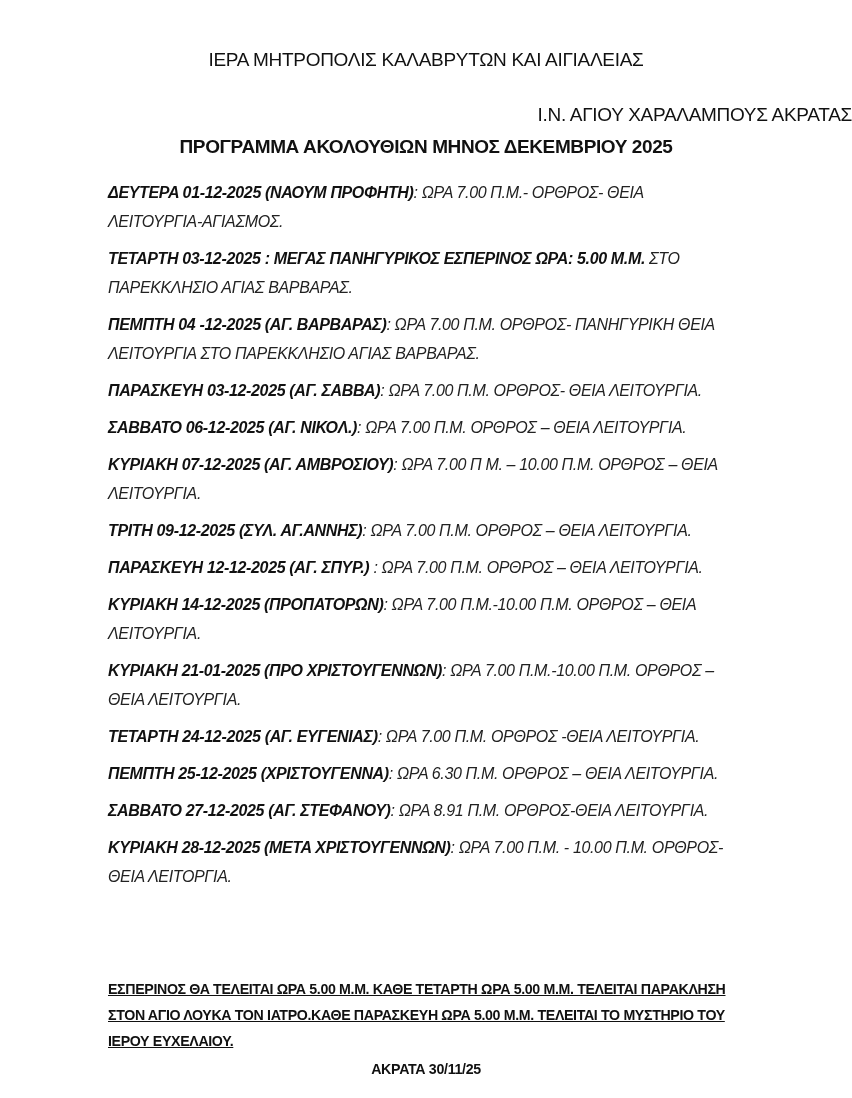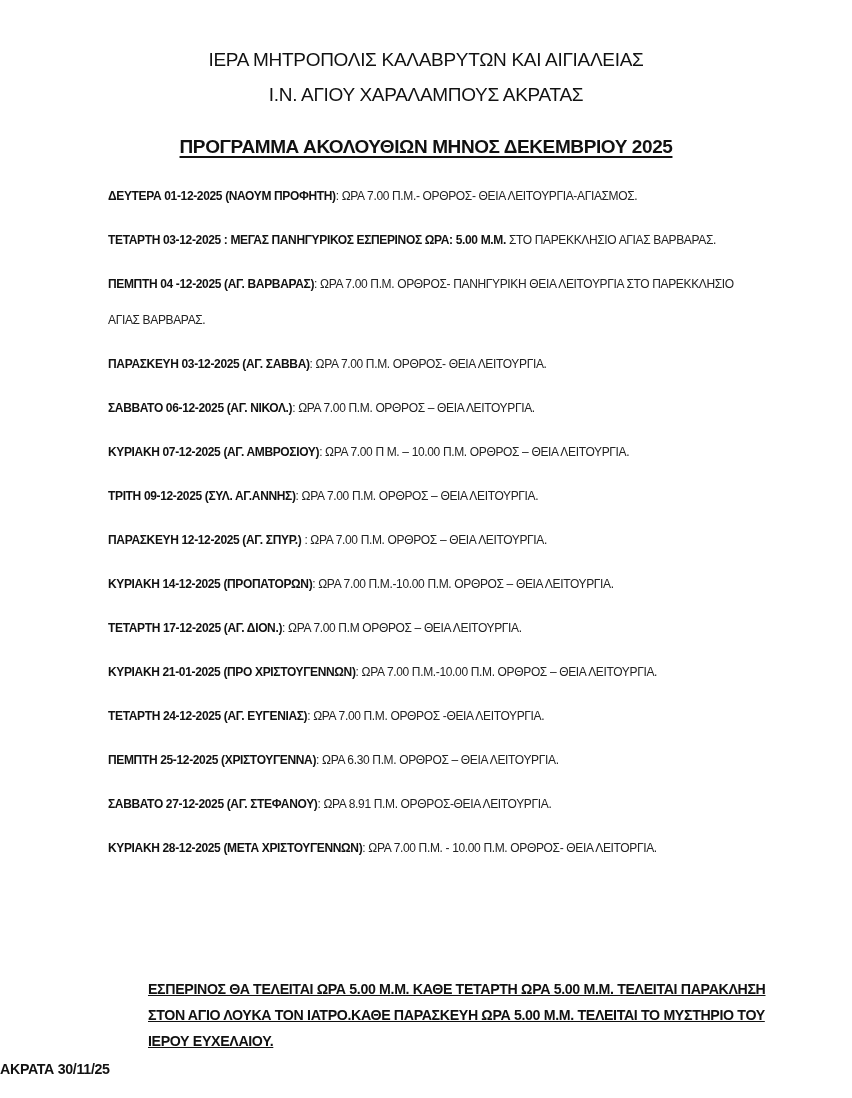--- a/index.html
+++ b/index.html
@@ -7,38 +7,39 @@
     width: 852px; height: 1098px; overflow: hidden;
     font-family: "Liberation Sans Narrow", "Liberation Sans", sans-serif;
     color: #1a1a1a;
   }
   .page { position: relative; width: 852px; height: 942px; }
   .hdr {
     position: absolute; left: 0; width: 852px; text-align: center;
     font-size: 19px; letter-spacing: -0.3px; color: #111;
   }
   .h1 { top: 49px; }
-  .h2 { top: 84px; }
+  .h2 { top: 104px; text-align: right; }
   .title {
-    top: 136px; font-weight: bold; font-size: 19px; text-decoration: underline;
+    top: 136px; font-weight: bold; font-size: 19px; 
     text-underline-offset: 3px; text-decoration-thickness: 2px; letter-spacing: -0.4px;
   }
   .entries { position: absolute; left: 108px; top: 178px; width: 630px; }
   .entry {
-    font-size: 12px; line-height: 36px; margin-bottom: 8px; letter-spacing: -0.35px;
+    font-size: 16px; line-height: 29px; margin-bottom: 8px; letter-spacing: -0.35px;
     color: #222;
+    font-style: italic;
   }
   .entry b { font-weight: bold; color: #111; }
   .note {
     position: absolute; left: 108px; top: 976px; width: 630px;
     font-size: 14.2px; line-height: 26px; font-weight: bold; text-decoration: underline;
-    letter-spacing: -0.35px; color: #111; margin-left: 40px;
+    letter-spacing: -0.35px; color: #111;
   }
   .footer {
-    position: absolute; top: 1061px; left: 0; width: 852px; 
+    position: absolute; top: 1061px; left: 0; width: 852px; text-align: center;
     font-size: 14.2px; font-weight: bold; letter-spacing: -0.3px; color: #111;
   }
 </style>
 </head>
 <body>
 
 <div class="page">
   <div class="hdr h1">ΙΕΡΑ ΜΗΤΡΟΠΟΛΙΣ ΚΑΛΑΒΡΥΤΩΝ ΚΑΙ ΑΙΓΙΑΛΕΙΑΣ</div>
   <div class="hdr h2">Ι.Ν. ΑΓΙΟΥ ΧΑΡΑΛΑΜΠΟΥΣ ΑΚΡΑΤΑΣ</div>
   <div class="hdr title">ΠΡΟΓΡΑΜΜΑ ΑΚΟΛΟΥΘΙΩΝ ΜΗΝΟΣ ΔΕΚΕΜΒΡΙΟΥ 2025</div>
@@ -46,21 +47,20 @@
   <div class="entries">
     <div class="entry"><b>ΔΕΥΤΕΡΑ 01-12-2025 (ΝΑΟΥΜ ΠΡΟΦΗΤΗ)</b><span>: ΩΡΑ 7.00 Π.Μ.- ΟΡΘΡΟΣ- ΘΕΙΑ ΛΕΙΤΟΥΡΓΙΑ-ΑΓΙΑΣΜΟΣ.</span></div>
     <div class="entry"><b>ΤΕΤΑΡΤΗ 03-12-2025 : ΜΕΓΑΣ ΠΑΝΗΓΥΡΙΚΟΣ ΕΣΠΕΡΙΝΟΣ ΩΡΑ: 5.00 Μ.Μ.</b><span> ΣΤΟ ΠΑΡΕΚΚΛΗΣΙΟ ΑΓΙΑΣ ΒΑΡΒΑΡΑΣ.</span></div>
     <div class="entry"><b>ΠΕΜΠΤΗ 04 -12-2025 (ΑΓ. ΒΑΡΒΑΡΑΣ)</b><span>: ΩΡΑ 7.00 Π.Μ.  ΟΡΘΡΟΣ- ΠΑΝΗΓΥΡΙΚΗ ΘΕΙΑ ΛΕΙΤΟΥΡΓΙΑ  ΣΤΟ ΠΑΡΕΚΚΛΗΣΙΟ ΑΓΙΑΣ ΒΑΡΒΑΡΑΣ.</span></div>
     <div class="entry"><b>ΠΑΡΑΣΚΕΥΗ 03-12-2025 (ΑΓ. ΣΑΒΒΑ)</b><span>: ΩΡΑ 7.00 Π.Μ.  ΟΡΘΡΟΣ- ΘΕΙΑ ΛΕΙΤΟΥΡΓΙΑ.</span></div>
     <div class="entry"><b>ΣΑΒΒΑΤΟ 06-12-2025 (ΑΓ. ΝΙΚΟΛ.)</b><span>: ΩΡΑ 7.00 Π.Μ. ΟΡΘΡΟΣ – ΘΕΙΑ ΛΕΙΤΟΥΡΓΙΑ.</span></div>
     <div class="entry"><b>ΚΥΡΙΑΚΗ 07-12-2025 (ΑΓ. ΑΜΒΡΟΣΙΟΥ)</b><span>: ΩΡΑ 7.00 Π Μ. – 10.00 Π.Μ. ΟΡΘΡΟΣ – ΘΕΙΑ ΛΕΙΤΟΥΡΓΙΑ.</span></div>
     <div class="entry"><b>ΤΡΙΤΗ 09-12-2025 (ΣΥΛ. ΑΓ.ΑΝΝΗΣ)</b><span>: ΩΡΑ 7.00 Π.Μ. ΟΡΘΡΟΣ – ΘΕΙΑ ΛΕΙΤΟΥΡΓΙΑ.</span></div>
     <div class="entry"><b>ΠΑΡΑΣΚΕΥΗ 12-12-2025 (ΑΓ. ΣΠΥΡ.)</b><span> : ΩΡΑ 7.00 Π.Μ. ΟΡΘΡΟΣ – ΘΕΙΑ ΛΕΙΤΟΥΡΓΙΑ.</span></div>
     <div class="entry"><b>ΚΥΡΙΑΚΗ 14-12-2025 (ΠΡΟΠΑΤΟΡΩΝ)</b><span>: ΩΡΑ 7.00 Π.Μ.-10.00 Π.Μ. ΟΡΘΡΟΣ – ΘΕΙΑ ΛΕΙΤΟΥΡΓΙΑ.</span></div>
-    <div class="entry"><b>ΤΕΤΑΡΤΗ 17-12-2025 (ΑΓ. ΔΙΟΝ.)</b><span>: ΩΡΑ 7.00 Π.Μ ΟΡΘΡΟΣ – ΘΕΙΑ ΛΕΙΤΟΥΡΓΙΑ.</span></div>
     <div class="entry"><b>ΚΥΡΙΑΚΗ 21-01-2025 (ΠΡΟ ΧΡΙΣΤΟΥΓΕΝΝΩΝ)</b><span>: ΩΡΑ 7.00 Π.Μ.-10.00 Π.Μ. ΟΡΘΡΟΣ – ΘΕΙΑ ΛΕΙΤΟΥΡΓΙΑ.</span></div>
     <div class="entry"><b>ΤΕΤΑΡΤΗ 24-12-2025 (ΑΓ. ΕΥΓΕΝΙΑΣ)</b><span>: ΩΡΑ 7.00 Π.Μ. ΟΡΘΡΟΣ -ΘΕΙΑ ΛΕΙΤΟΥΡΓΙΑ.</span></div>
     <div class="entry"><b>ΠΕΜΠΤΗ 25-12-2025 (ΧΡΙΣΤΟΥΓΕΝΝΑ)</b><span>: ΩΡΑ 6.30 Π.Μ. ΟΡΘΡΟΣ – ΘΕΙΑ ΛΕΙΤΟΥΡΓΙΑ.</span></div>
     <div class="entry"><b>ΣΑΒΒΑΤΟ 27-12-2025 (ΑΓ. ΣΤΕΦΑΝΟΥ)</b><span>: ΩΡΑ 8.91 Π.Μ. ΟΡΘΡΟΣ-ΘΕΙΑ ΛΕΙΤΟΥΡΓΙΑ.</span></div>
     <div class="entry"><b>ΚΥΡΙΑΚΗ 28-12-2025 (ΜΕΤΑ ΧΡΙΣΤΟΥΓΕΝΝΩΝ)</b><span>: ΩΡΑ 7.00 Π.Μ. - 10.00 Π.Μ. ΟΡΘΡΟΣ- ΘΕΙΑ ΛΕΙΤΟΡΓΙΑ.</span></div>
   </div>
 
   <div class="note">ΕΣΠΕΡΙΝΟΣ ΘΑ ΤΕΛΕΙΤΑΙ ΩΡΑ 5.00 Μ.Μ. ΚΑΘΕ ΤΕΤΑΡΤΗ ΩΡΑ 5.00 Μ.Μ. ΤΕΛΕΙΤΑΙ ΠΑΡΑΚΛΗΣΗ ΣΤΟΝ ΑΓΙΟ ΛΟΥΚΑ ΤΟΝ ΙΑΤΡΟ.ΚΑΘΕ ΠΑΡΑΣΚΕΥΗ ΩΡΑ 5.00 Μ.Μ. ΤΕΛΕΙΤΑΙ ΤΟ ΜΥΣΤΗΡΙΟ ΤΟΥ ΙΕΡΟΥ ΕΥΧΕΛΑΙΟΥ.</div>
   <div class="footer">ΑΚΡΑΤΑ 30/11/25</div>
 </div>

